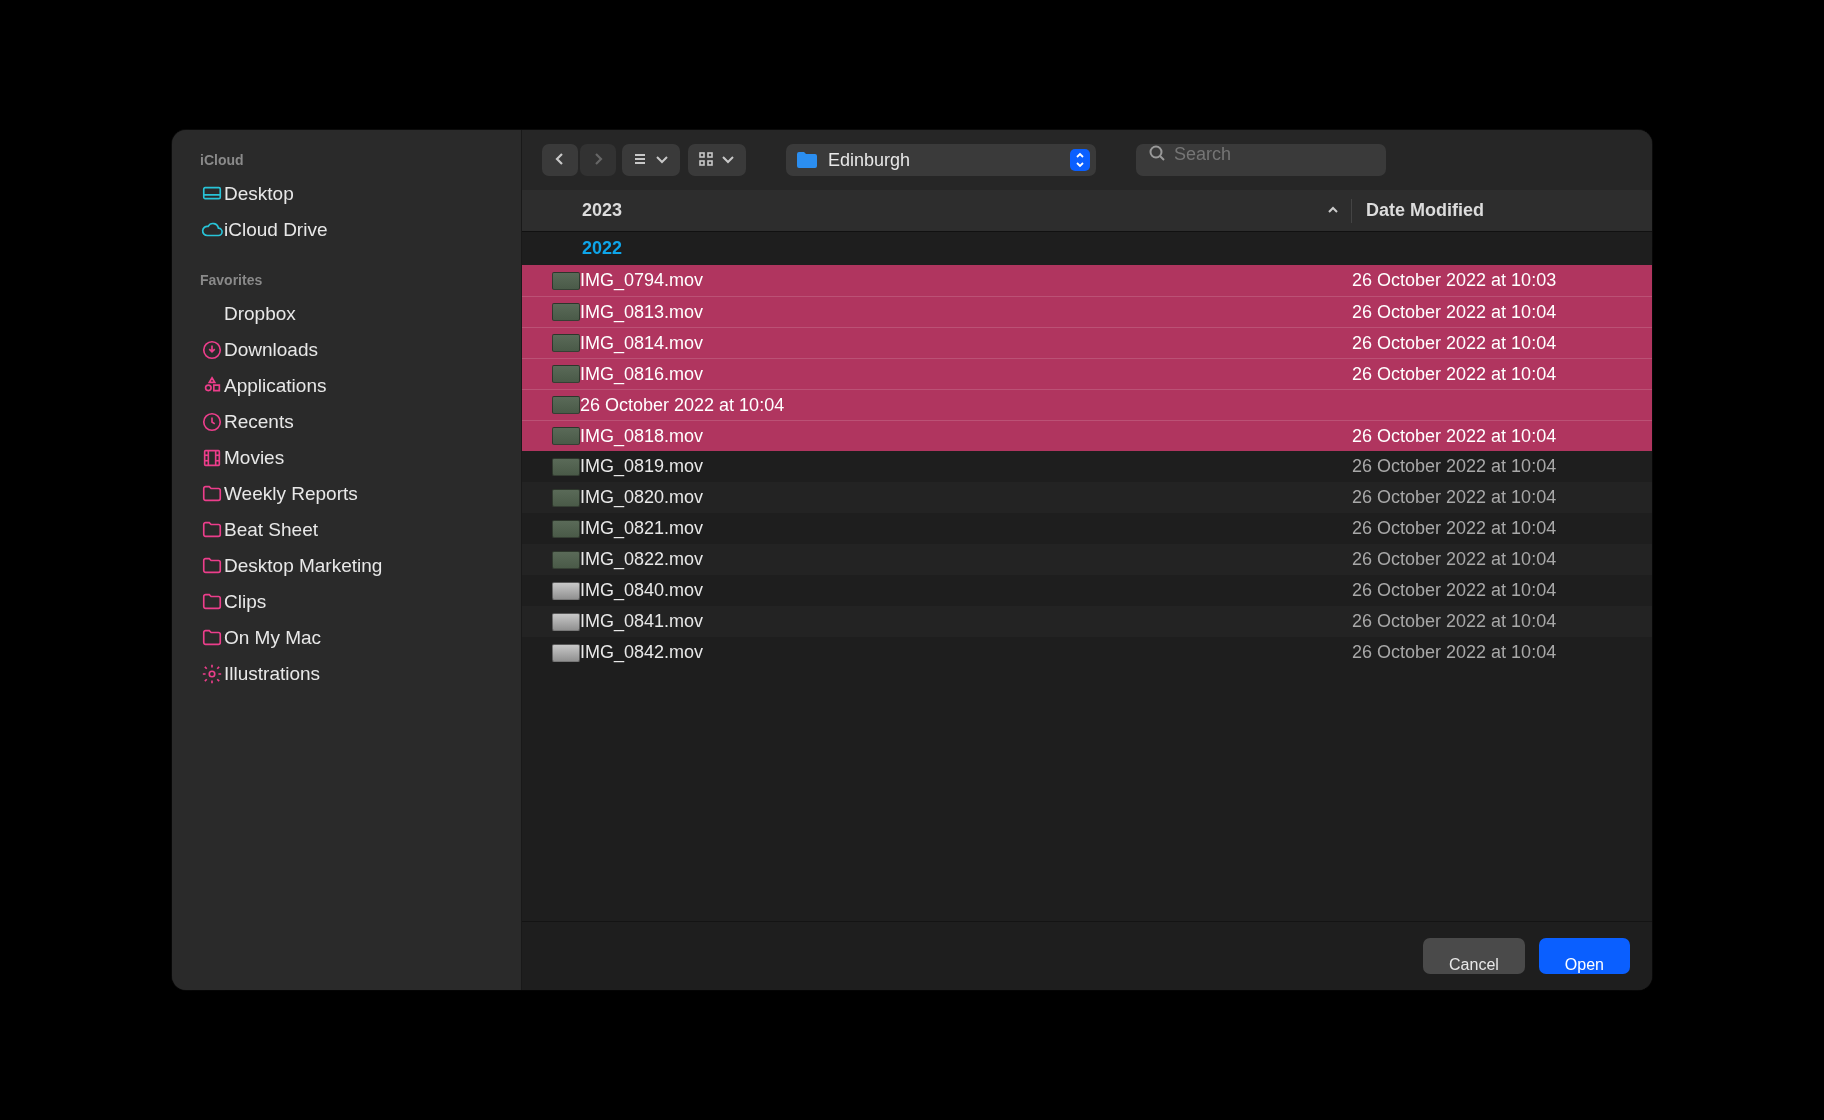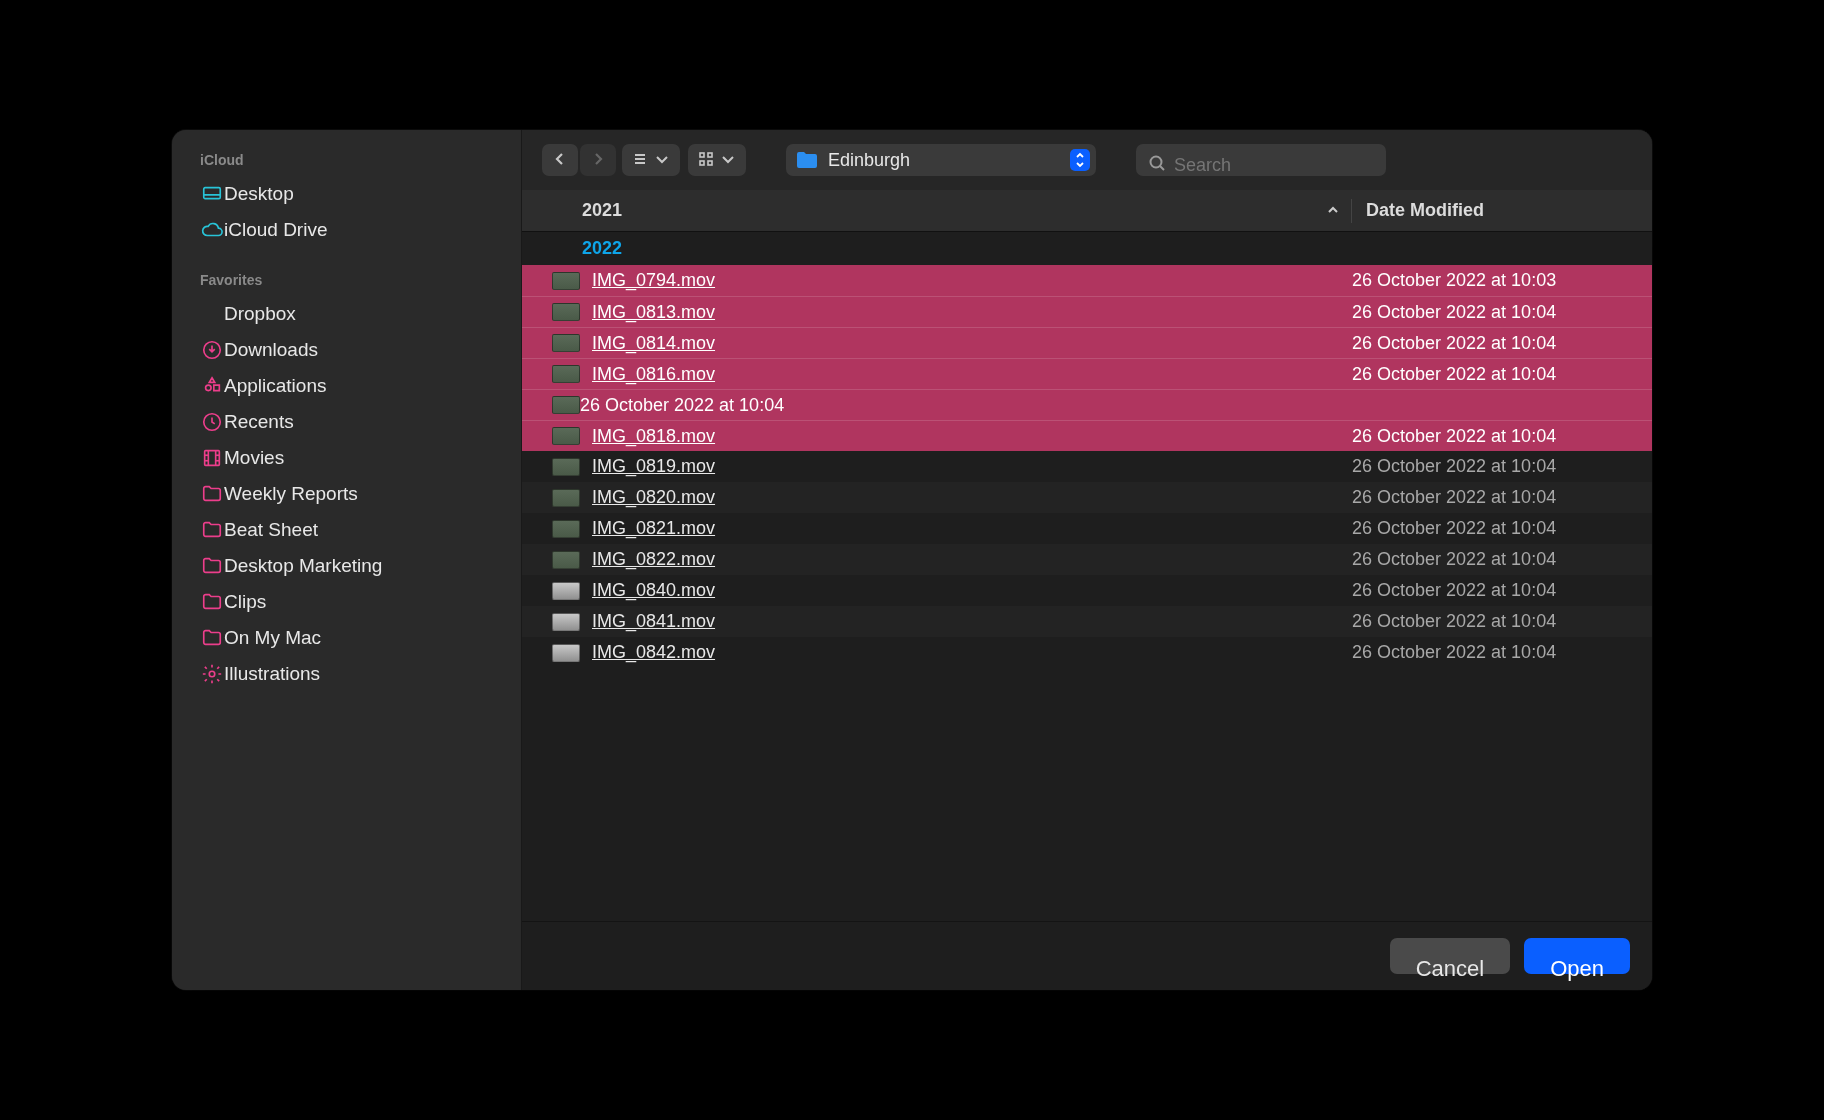--- a/index.html
+++ b/index.html
@@ -112,21 +112,21 @@
     width: 20px;
     height: 22px;
     display: flex;
     flex-direction: column;
     align-items: center;
     justify-content: center;
   }
   .fp-chevrons svg { width: 10px; height: 8px; stroke: #fff; }
   .search-field {
     display: flex;
-    align-items: flex-end;
+    align-items: flex-start;
     background: #3a3a3a;
     border-radius: 7px;
     height: 32px;
     padding: 0 12px;
     gap: 8px;
     margin-left: 40px;
     flex: 1;
     max-width: 250px;
   }
   .search-field input {
@@ -181,22 +181,20 @@
     background: linear-gradient(#5a6a58, #4a5a48);
     border: 1px solid rgba(0,0,0,0.4);
     border-radius: 2px;
     margin-left: 30px;
     flex-shrink: 0;
   }
   .file-row .thumb.light { background: linear-gradient(#c8c8c8, #909090); }
   .file-row .fname {
     flex: 1;
     color: #e8e8e8;
-    padding-left: 12px;
-    text-decoration: underline;
   }
   .file-row .fdate {
     width: 300px;
     color: #a8a8a8;
     padding-right: 16px;
     text-align: left;
   }
   .file-row.selected { background: #b0355f; }
   .file-row.selected .fname { color: #fff; }
   .file-row.selected .fdate { color: #fff; }
@@ -208,21 +206,21 @@
     justify-content: flex-end;
     gap: 14px;
     padding: 16px 22px;
     border-top: 1px solid rgba(0,0,0,0.3);
     background: #1e1e1e;
   }
   .btn {
     height: 32px;
     border-radius: 7px;
     padding: 18px 26px;
-    font-size: 22px;
+    font-size: 16px;
     border: none;
     cursor: pointer;
   }
   .btn-cancel { background: #4a4a4a; color: #e8e8e8; }
   .btn-open { background: #0a5fff; color: #fff; font-weight: 500; }
 </style>
 </head>
 <body>
 
 <div class="window">
@@ -422,21 +420,21 @@
               <circle cx="8" cy="8" r="5.5"></circle>
               <line x1="12" y1="12" x2="16" y2="16"></line>
             </svg>
         </span>
         <input type="text" placeholder="Search" style="">
       </div>
     </div>
 
     <div class="col-header">
       <div class="col-name">
-        <span>2021</span>
+        <span>2023</span>
       </div>
       <div class="col-sort">
         <span>
           <svg viewBox="0 0 12 12" fill="none" stroke-width="2">
               <path d="M2 8 L6 4 L10 8"></path>
             </svg>
         </span>
       </div>
       <div class="col-div"></div>
       <div class="col-date">

